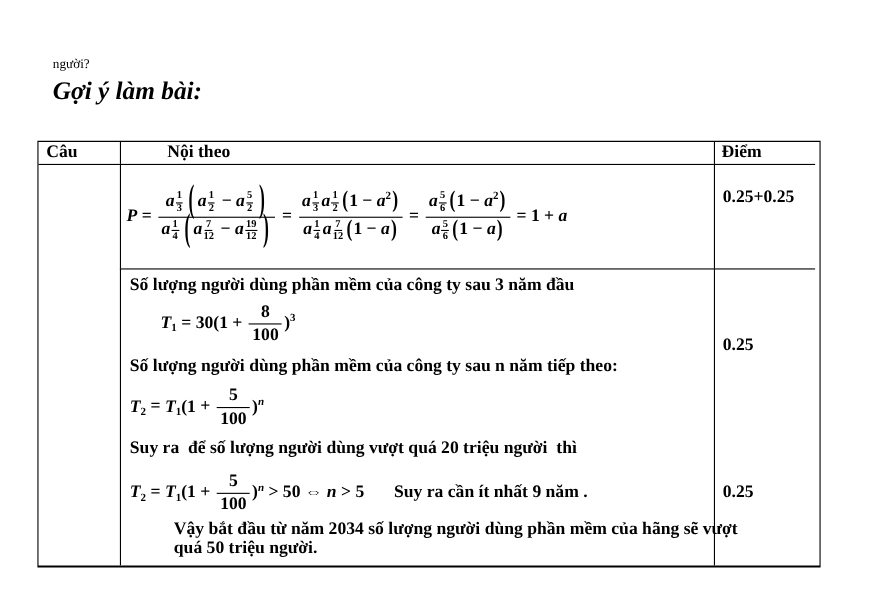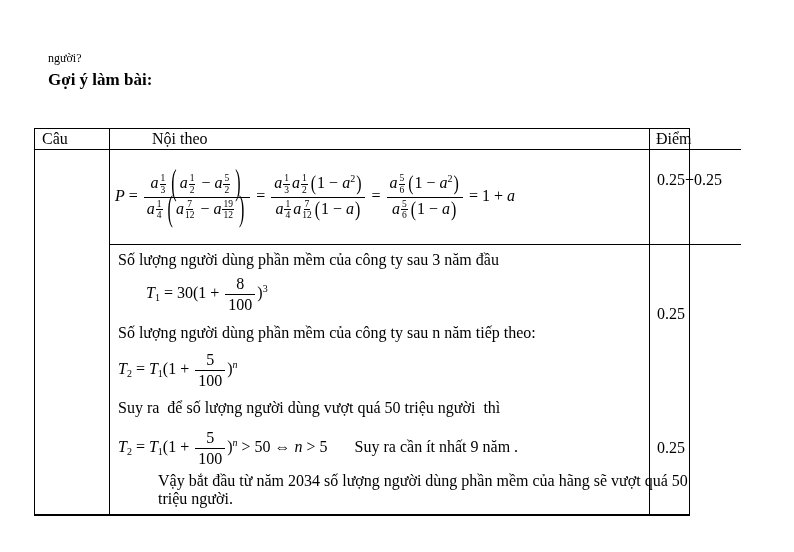--- a/index.html
+++ b/index.html
@@ -1,25 +1,25 @@
 <!DOCTYPE html>
 <html><head>
 <meta charset="utf-8">
 <style>
   * { margin:0; padding:0; box-sizing:border-box; }
   html,body { width:794px; height:552px; background:#ffffff; }
   body { font-family:"Liberation Serif","DejaVu Serif",serif; color:#000; position:relative; }
 
   .pre-text  { position:absolute; left:48px; top:49px;  font-size:12px; line-height:19px; }
-  .heading   { position:absolute; left:48px; top:70px;  font-size:17px; font-weight:bold; }
+  .heading   { position:absolute; left:48px; top:70px;  font-size:23px; font-weight:bold; font-style:italic; }
 
-  .doc-table { position:absolute; left:34px; top:128px; width:656px;
+  .doc-table { position:absolute; left:34px; top:128px; width:712px;
                display:grid; grid-template-columns:74px 540px 92px;
                grid-template-rows:20px 95px 270px;
-               border:1px solid #000; border-bottom:2px solid #000; font-size:16px; }
+               border:1px solid #000; border-bottom:2px solid #000; font-size:16px;font-weight:bold; }
   .cell { overflow:visible; }
   .bl { border-left:1px solid #000; }
   .bt { border-top:1px solid #000; }
 
   .hdr { line-height:19px; }
   .hdr-cau  { padding-left:7px; }
   .hdr-noi  { padding-left:42px; }
   .hdr-diem { padding-left:6px; }
 
   .cau-body { grid-row:2 / 4; }
@@ -122,21 +122,21 @@
     </div>
     <div class="cell r1-score bl bt">
       <span>0.25+0.25</span>
     </div>
 
     <div class="cell r2-content bl bt">
       <div class="para p1">Số lượng người dùng phần mềm của công ty sau 3 năm đầu</div>
       <div class="fline f-t1"><span class="mv">T</span><span class="msub">1</span><span class="mo">=</span><span class="mn">30(1</span><span class="mo">+</span><span class="mfrac"><span class="num"><span class="mn">8</span></span><span class="den"><span class="mn">100</span></span></span><span class="mn">)</span><span class="msup">3</span></div>
       <div class="para p2">Số lượng người dùng phần mềm của công ty sau n năm tiếp theo:</div>
       <div class="fline f-t2"><span class="mv">T</span><span class="msub">2</span><span class="mo">=</span><span class="mv">T</span><span class="msub">1</span><span class="mn">(1</span><span class="mo">+</span><span class="mfrac"><span class="num"><span class="mn">5</span></span><span class="den"><span class="mn">100</span></span></span><span class="mn">)</span><span class="msup mv">n</span></div>
-      <div class="para p3">Suy ra  để số lượng người dùng vượt quá 50 triệu người  thì</div>
+      <div class="para p3">Suy ra  để số lượng người dùng vượt quá 20 triệu người  thì</div>
       <div class="fline f-ineq">
         <span><span class="mv">T</span><span class="msub">2</span><span class="mo">=</span><span class="mv">T</span><span class="msub">1</span><span class="mn">(1</span><span class="mo">+</span><span class="mfrac"><span class="num"><span class="mn">5</span></span><span class="den"><span class="mn">100</span></span></span><span class="mn">)</span><span class="msup mv">n</span><span class="mo">&gt;</span><span class="mn">50</span><span class="mo">⇔</span><span class="mv">n</span><span class="mo">&gt;</span><span class="mn">5</span></span>
         <span class="tail">Suy ra cần ít nhất 9 năm .</span>
       </div>
       <div class="para p4">Vậy bắt đầu từ năm 2034 số lượng người dùng phần mềm của hãng sẽ vượt quá 50 triệu người.</div>
     </div>
     <div class="cell r2-score bl bt">
       <span class="score-1">0.25</span>
       <span class="score-2">0.25</span>
     </div>

